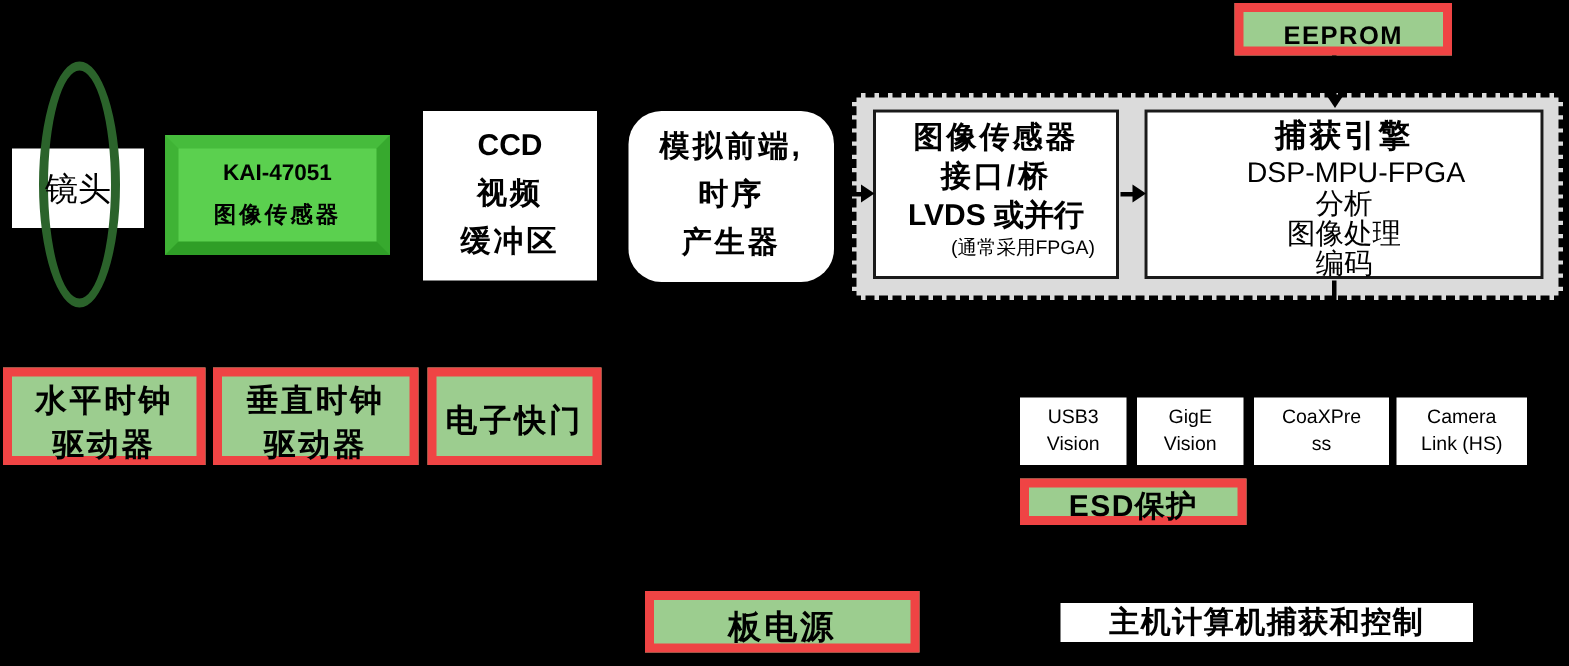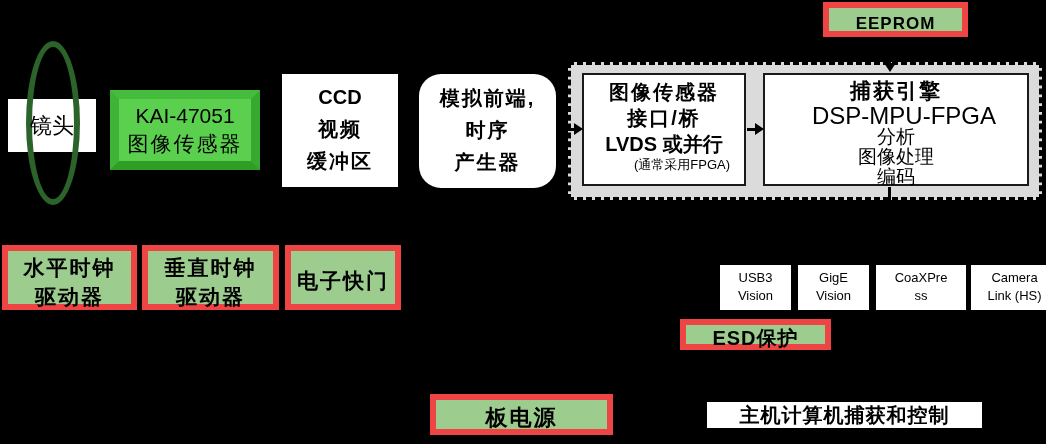--- a/index.html
+++ b/index.html
@@ -13,34 +13,34 @@
   .innerbox{background:#fff;border:2px solid #1a1a1a;text-align:center;z-index:2;}
   .cjk{letter-spacing:2px;}
   
   #lens-box{left:8px;top:99px;width:88px;height:53px;z-index:1;}
   #lens-label{left:8px;top:99px;width:88px;height:53px;line-height:53px;font-size:22px;text-align:center;z-index:4;}
   #lens-ellipse{left:26px;top:41px;width:54px;height:164px;border:6px solid #2b632b;border-radius:50%;z-index:3;background:transparent;}
   
   #kai-box{left:110px;top:90px;width:150px;height:80px;z-index:1;
     background:#5bd04f;border:9px solid;border-color:#46bc3c #37a92e #2f9e27 #3fb335;
     display:flex;flex-direction:column;justify-content:center;text-align:center;}
-  #kai-box .l{font-size:21px;font-weight:normal;line-height:28px;}
+  #kai-box .l{font-size:15px;font-weight:bold;line-height:28px;}
   
   #ccd-box{left:282px;top:74px;width:116px;height:113px;padding-top:7px;}
   #ccd-box .l{font-size:20px;font-weight:bold;line-height:32px;}
   #afe-box{left:419px;top:74px;width:137px;height:114px;padding-top:8px;border-radius:22px;}
   #afe-box .l{font-size:20px;font-weight:bold;line-height:32px;}
   
   #dsp-panel{left:568px;top:62px;width:474px;height:138px;background:#dbdbdb;border:3px dashed #000;z-index:0;}
   #bridge-box{left:582px;top:73px;width:164px;height:113px;padding-top:4px;}
   #bridge-box .l{font-size:20px;font-weight:bold;line-height:26px;}
   #bridge-box .note{font-size:13px;font-weight:normal;line-height:16px;letter-spacing:0;padding-left:36px;}
   #engine-box{left:763px;top:73px;width:266px;height:113px;padding-top:2px;}
   #engine-box .t{font-size:21px;font-weight:bold;line-height:27px;}
-  #engine-box .d{font-size:24px;line-height:23px;letter-spacing:0;margin-left:16px;}
+  #engine-box .d{font-size:19px;line-height:23px;letter-spacing:0;margin-left:16px;}
   #engine-box .s{font-size:19px;line-height:20px;text-align:center;}
   
   #eeprom-box{left:823px;top:2px;width:145px;height:35px;line-height:31px;font-size:17px;font-weight:bold;letter-spacing:1px;}
   
   .hline{height:3px;background:#000;z-index:5;}
   .vline{width:3px;background:#000;z-index:5;}
   .head-r{width:0;height:0;border-top:6px solid transparent;border-bottom:6px solid transparent;border-left:9px solid #000;z-index:5;}
   .head-d{width:0;height:0;border-left:6px solid transparent;border-right:6px solid transparent;border-top:9px solid #000;z-index:5;}
   #c1-line{left:556px;top:128px;width:22px;}
   #c1-head{left:574px;top:123px;}
@@ -50,21 +50,21 @@
   #c3-head{left:884px;top:63px;}
   #c4-line{left:888px;top:187px;height:14px;}
   
   .driver{top:245px;height:65px;}
   #drv-h{left:2px;width:135px;padding-top:2px;}
   #drv-v{left:142px;width:137px;padding-top:2px;}
   #drv-s{left:285px;width:116px;line-height:59px;}
   .driver .l{font-size:21px;font-weight:bold;line-height:29px;letter-spacing:2px;}
   #drv-s .l{line-height:59px;}
   
-  .iface{top:265px;height:45px;padding-top:4px;background:#fff;text-align:center;margin-left:40px;}
+  .iface{top:265px;height:45px;padding-top:4px;background:#fff;text-align:center;}
   .iface .l{font-size:13px;line-height:18px;}
   #if-usb3{left:680px;width:71px;}
   #if-gige{left:758px;width:71px;}
   #if-coax{left:836px;width:90px;}
   #if-clink{left:931px;width:87px;}
   
   #esd-box{left:680px;top:319px;width:151px;height:31px;line-height:26px;font-size:20px;font-weight:bold;letter-spacing:1px;}
   #power-box{left:430px;top:394px;width:183px;height:41px;line-height:36px;font-size:22px;font-weight:bold;letter-spacing:2px;}
   #host-box{left:707px;top:402px;width:275px;height:26px;line-height:26px;font-size:20px;font-weight:bold;letter-spacing:1px;}
 </style>

